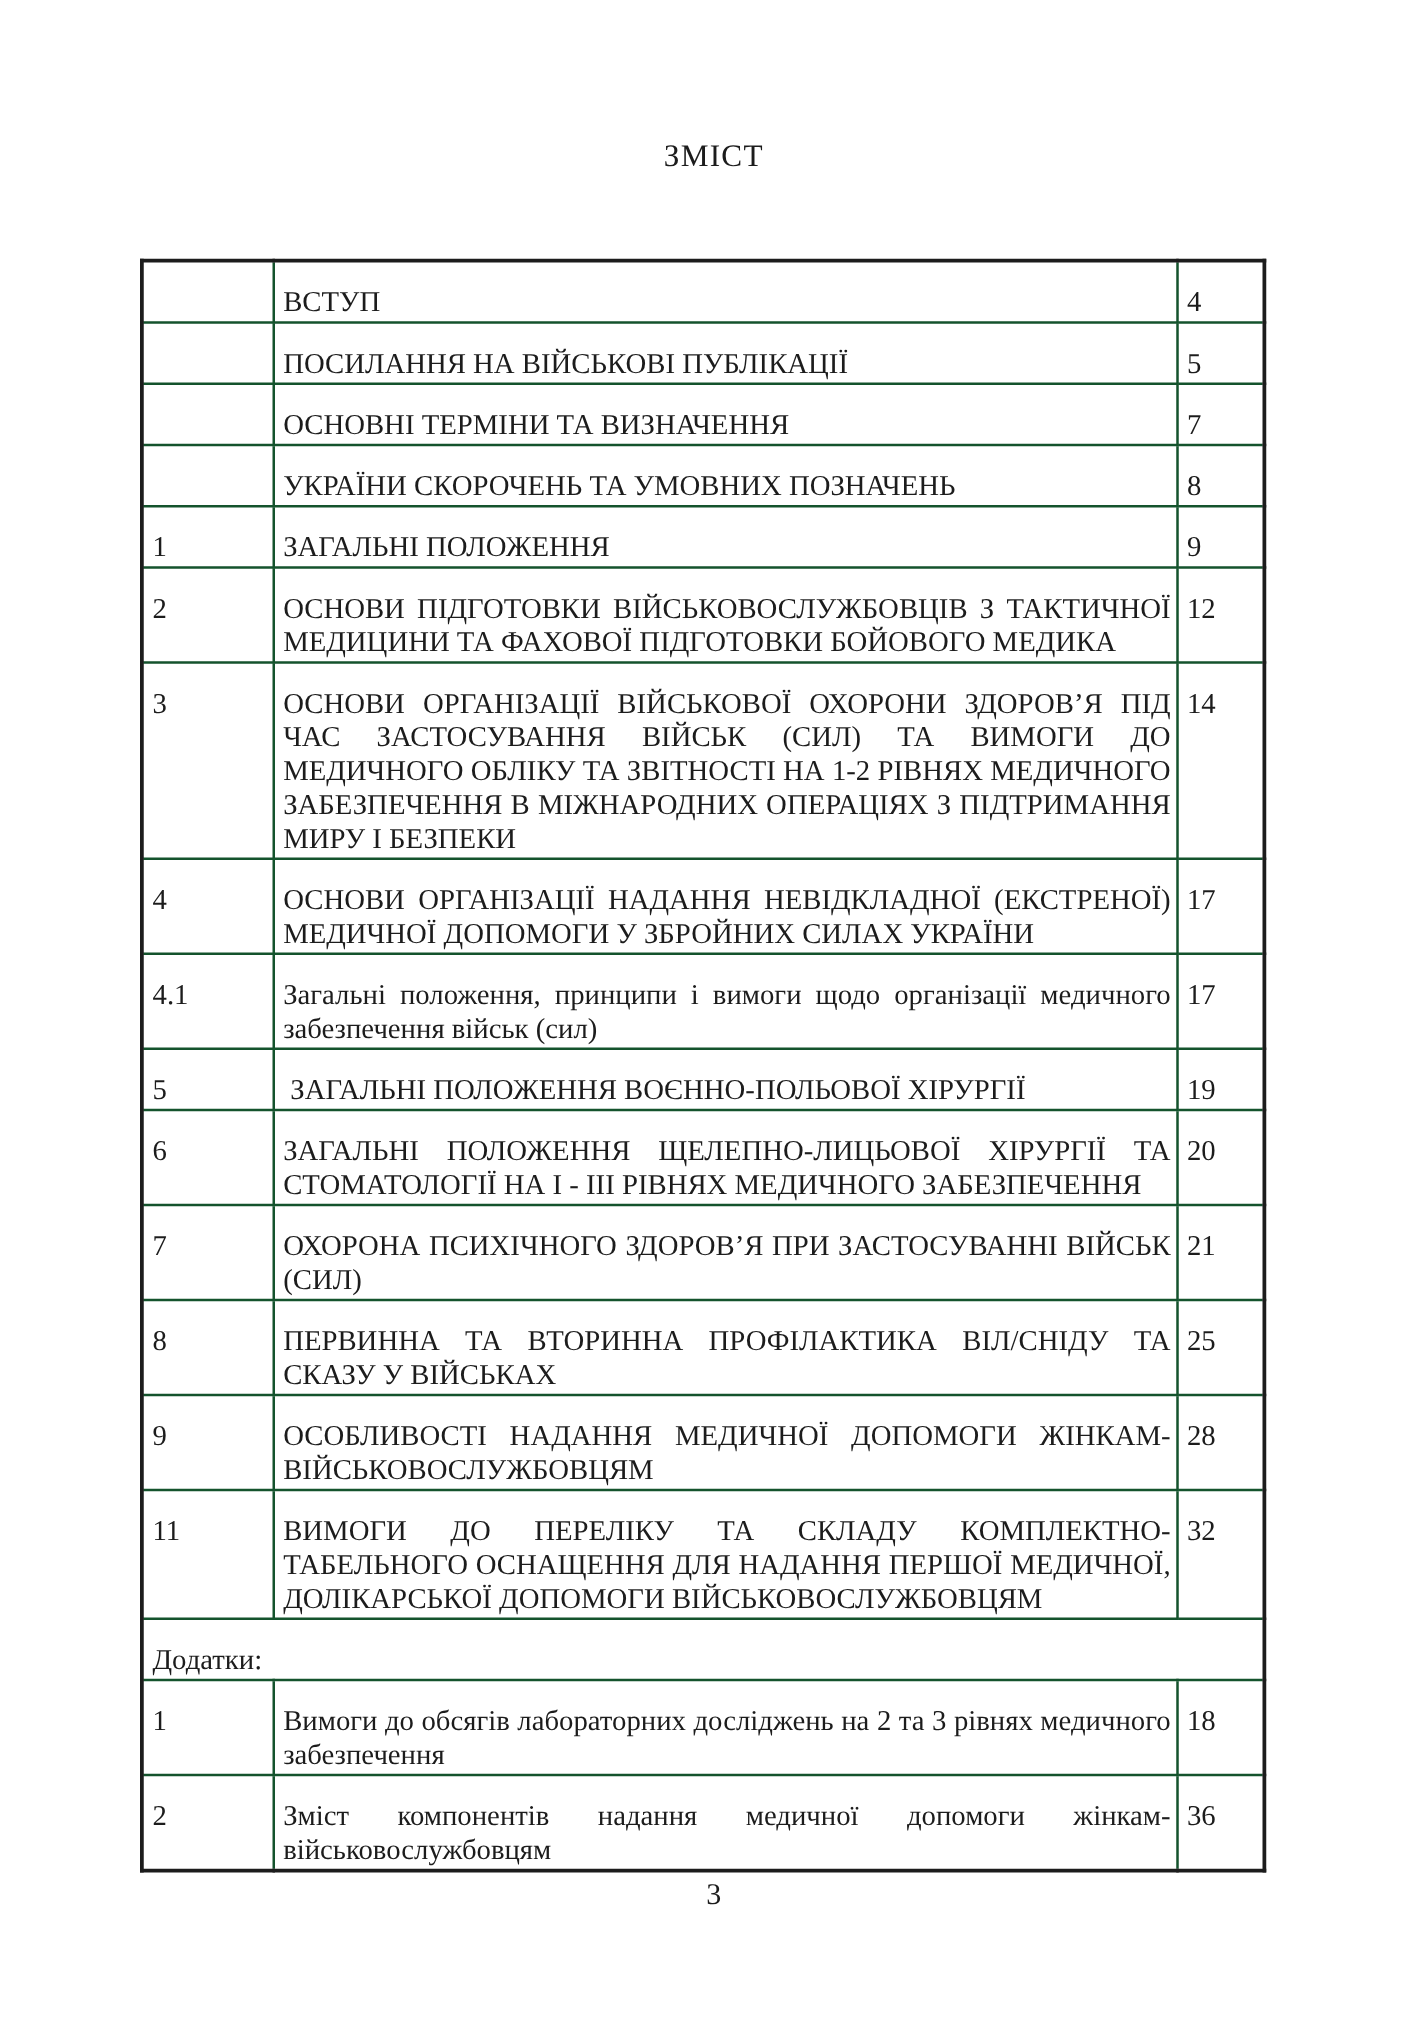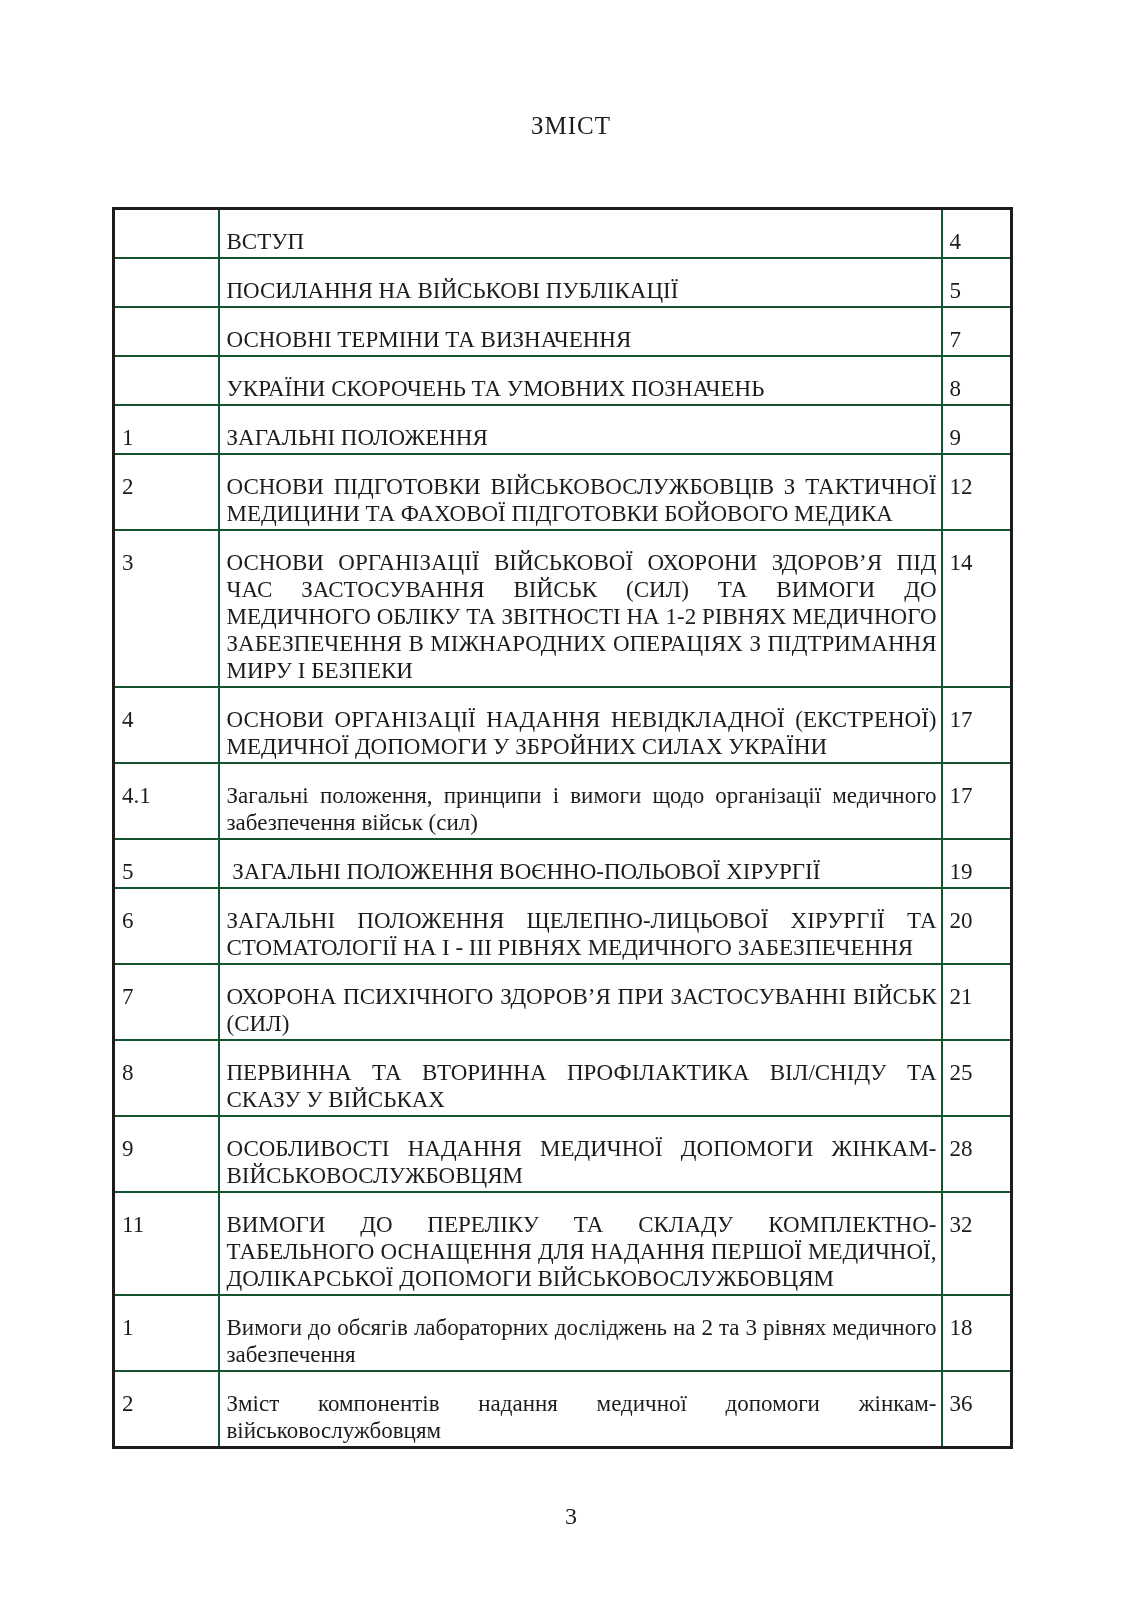--- a/index.html
+++ b/index.html
@@ -144,20 +144,23 @@
         <td class="col-num">9</td>
         <td class="col-title">ОСОБЛИВОСТІ НАДАННЯ МЕДИЧНОЇ ДОПОМОГИ ЖІНКАМ-ВІЙСЬКОВОСЛУЖБОВЦЯМ</td>
         <td class="col-page">28</td>
       </tr>
       <tr>
         <td class="col-num">11</td>
         <td class="col-title">ВИМОГИ ДО ПЕРЕЛІКУ ТА СКЛАДУ КОМПЛЕКТНО-ТАБЕЛЬНОГО ОСНАЩЕННЯ ДЛЯ НАДАННЯ ПЕРШОЇ МЕДИЧНОЇ, ДОЛІКАРСЬКОЇ ДОПОМОГИ ВІЙСЬКОВОСЛУЖБОВЦЯМ</td>
         <td class="col-page">32</td>
       </tr>
       <tr>
+        <td class="col-section" colspan="3">Додатки:</td>
+      </tr>
+      <tr>
         <td class="col-num">1</td>
         <td class="col-title">Вимоги до обсягів лабораторних досліджень на 2 та 3 рівнях медичного забезпечення</td>
         <td class="col-page">18</td>
       </tr>
       <tr>
         <td class="col-num">2</td>
         <td class="col-title">Зміст компонентів надання медичної допомоги жінкам-військовослужбовцям</td>
         <td class="col-page">36</td>
       </tr>
     </tbody>

